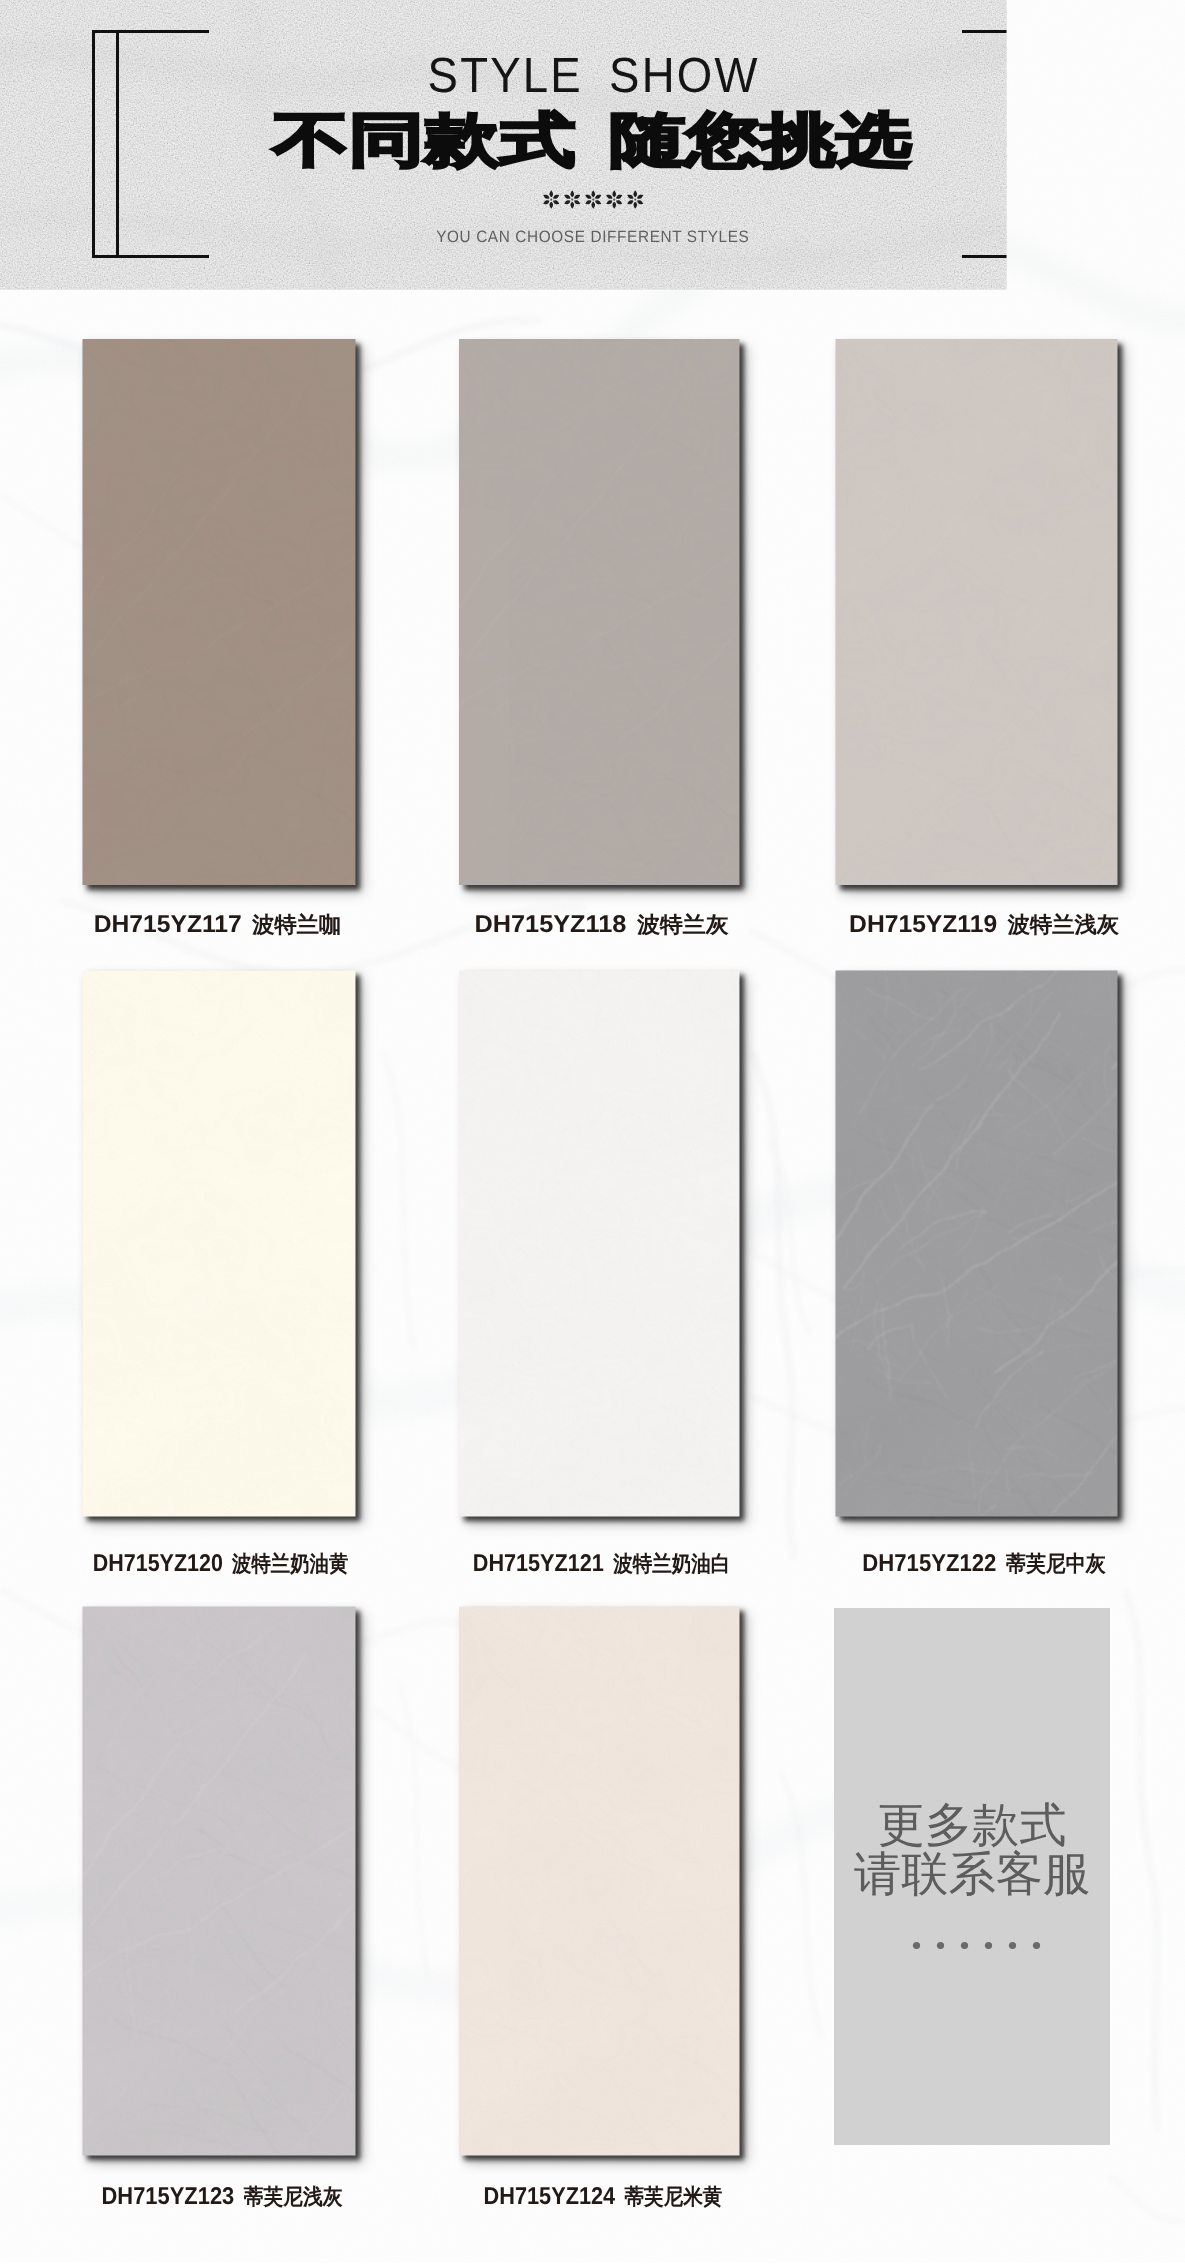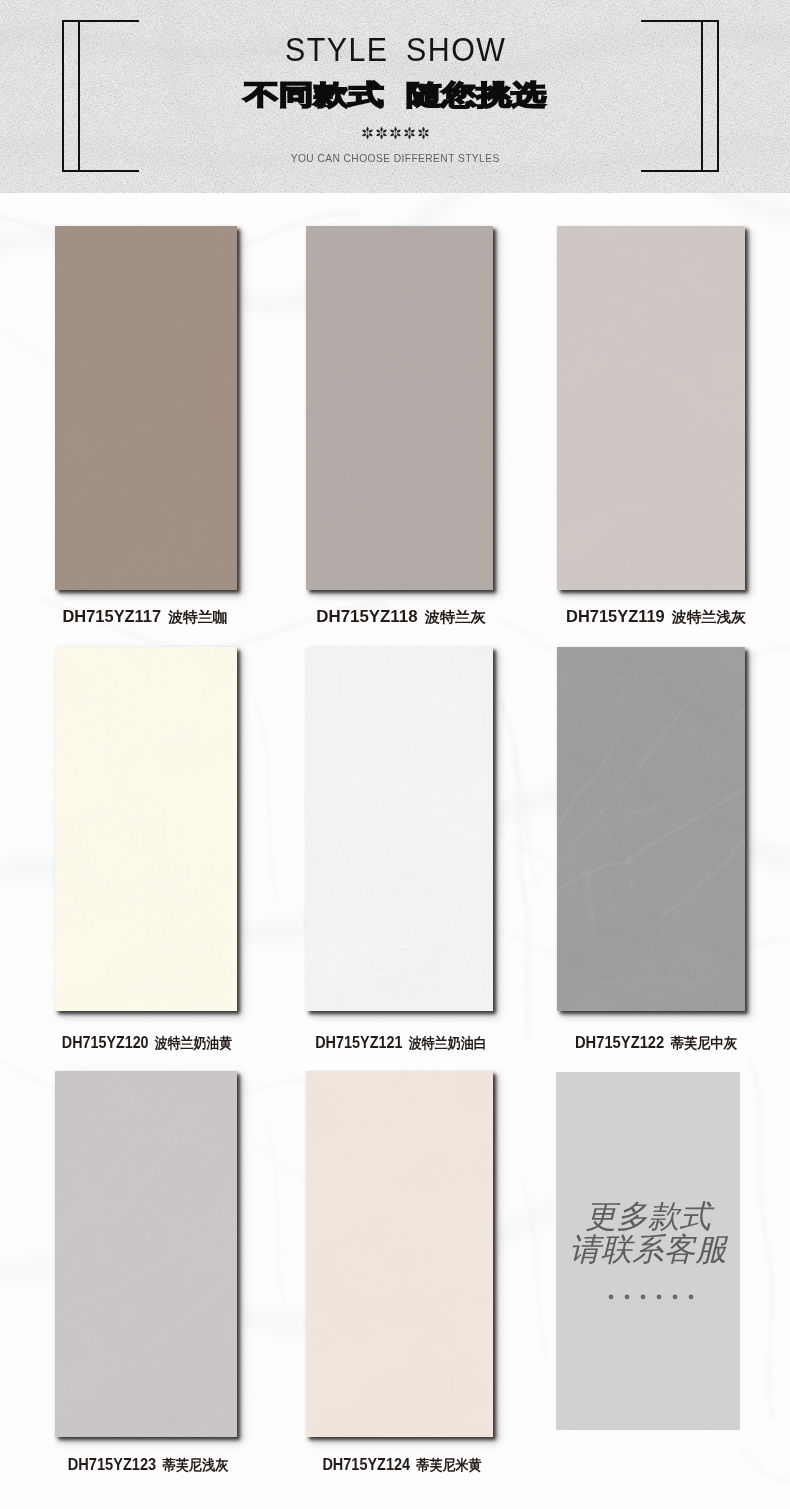--- a/index.html
+++ b/index.html
@@ -10,39 +10,39 @@
     overflow:hidden;
   }
   .page { position:relative; width:790px; height:1509px; overflow:hidden; background:#fdfdfd; }
   .page, .page * { -webkit-font-smoothing:antialiased; }
 
   
   .bg-marble { position:absolute; left:0; top:0; width:790px; height:1509px; }
 
   
   .banner {
-    position:absolute; left:0; top:0; width:790px; height:193px;
+    position:absolute; left:0; top:0; width:671px; height:193px;
     overflow:hidden; background:#e2e2e2;
   }
   .banner-tex { position:absolute; left:0; top:0; width:790px; height:193px; }
 
   .bracket { position:absolute; }
 
   .t-eyebrow {
     position:absolute; left:0; width:790px; top:35px;
     text-align:center; color:#151515;
     font-size:33px; letter-spacing:1.6px; font-weight:400;
     line-height:30px;
     text-indent:1.6px;
     transform:scaleX(0.92); transform-origin:center center;
   }
   .t-title {
     position:absolute; left:0; width:790px; top:71px;
     text-align:center; color:#0c0c0c;
-    font-size:34px; font-weight:900; line-height:46px;
+    font-size:49px; font-weight:900; line-height:46px;
     letter-spacing:0px; white-space:nowrap;
   }
   .t-eyebrow .ewgap { display:inline-block; width:19px; }
   .t-title .tgap { display:inline-block; width:22px; }
   .t-title > span {
     display:inline-block;
     transform:scaleY(0.80) scaleX(1.028);
     transform-origin:center center;
     -webkit-text-stroke:2.3px #0c0c0c; paint-order:stroke fill;
   }
@@ -1580,21 +1580,21 @@
             <path d="M159.8,270.2 L181.5,301.5" stroke="#6f6f6f" stroke-width="0.52" fill="none" opacity="0.18"></path>
             <path d="M50.4,63.0 L80.6,113.9" stroke="#6f6f6f" stroke-width="0.53" fill="none" opacity="0.09"></path>
             <path d="M8.0,106.1 L102.4,150.0" stroke="#6f6f6f" stroke-width="0.57" fill="none" opacity="0.17"></path>
             <path d="M25.2,336.7 L83.8,352.4" stroke="#6f6f6f" stroke-width="0.48" fill="none" opacity="0.19"></path>
             <path d="M186.8,360.1 L215.5,373.5" stroke="#6f6f6f" stroke-width="0.37" fill="none" opacity="0.26"></path>
           </g>
           <rect x="0" y="0" width="187" height="366" filter="url(#stoneGrain)" opacity="0.10"></rect>
         </svg>
       </div>
       <div class="caption" style="left: 252px; top: 1455px; width: 300px; transform: scaleX(0.894); transform-origin: center center;"><span>DH715YZ124</span> <span class="cn">蒂芙尼米黄</span></div>
-      <div class="more-box" style="left: 556px; top: 1072px; width: 184px; height: 358px; background: rgb(209, 209, 209); font-style: italic;">
+      <div class="more-box" style="left: 556px; top: 1072px; width: 184px; height: 358px; background: rgb(209, 209, 209);">
         <div class="more-txt" style="top:127px">更多款式</div>
         <div class="more-txt" style="top:160px">请联系客服</div>
         <svg class="more-dots-svg" style="left:0;top:219px;width:184px;height:12px" viewBox="0 0 184 12" xmlns="http://www.w3.org/2000/svg">
           <g fill="#6b6b6b">
             <circle cx="55" cy="6" r="2.4"></circle>
             <circle cx="71" cy="6" r="2.4"></circle>
             <circle cx="87" cy="6" r="2.4"></circle>
             <circle cx="103" cy="6" r="2.4"></circle>
             <circle cx="119" cy="6" r="2.4"></circle>
             <circle cx="135" cy="6" r="2.4"></circle>

